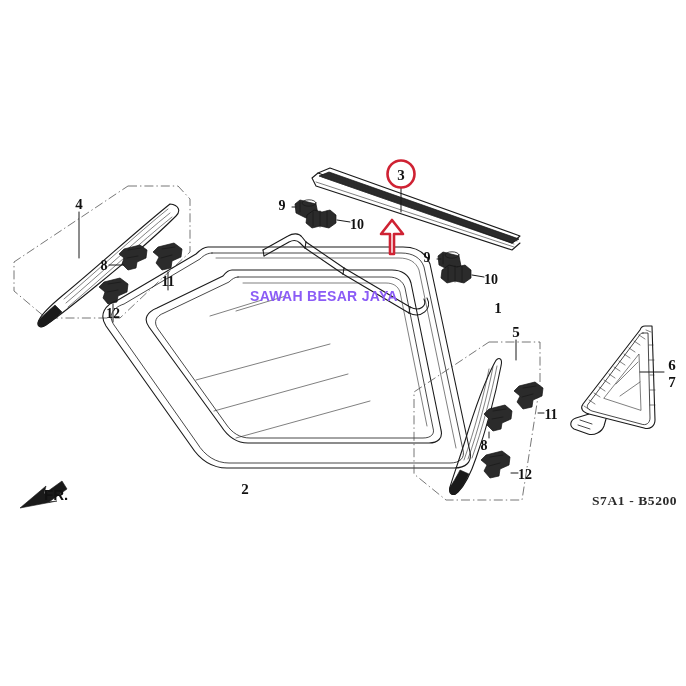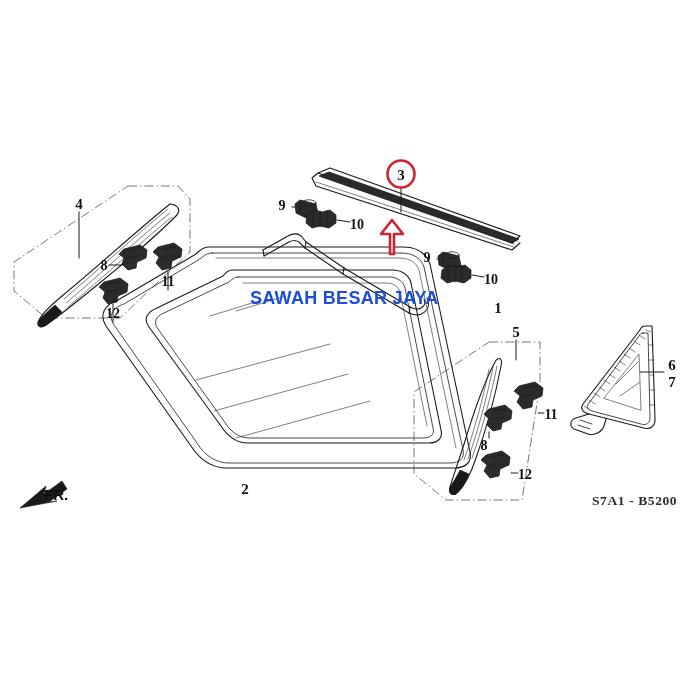--- a/index.html
+++ b/index.html
@@ -14,21 +14,21 @@
   .dashdot{fill:none;stroke:#4a4a4a;stroke-width:0.75;stroke-dasharray:9 3 1.4 3;stroke-linecap:butt;}
   .solidfill{fill:#1a1a1a;stroke:#1a1a1a;stroke-width:0.6;}
   .darkfill{fill:#2b2b2b;stroke:#111;stroke-width:0.7;}
   .numtxt{font-family:"Liberation Serif",serif;font-size:15px;font-weight:700;fill:#111;}
   .numtxt-sm{font-family:"Liberation Serif",serif;font-size:14px;font-weight:700;fill:#111;}
   .codetxt{font-family:"Liberation Serif",serif;font-size:13.5px;font-weight:700;fill:#2b2b2b;letter-spacing:0.6px;}
   .frtxt{font-family:"Liberation Sans",sans-serif;font-size:15px;font-weight:700;fill:#111;}
   .hl-circle{fill:#ffffff;stroke:#cf2233;stroke-width:2.6;}
   .hl-arrow{fill:#ffffff;stroke:#cf2233;stroke-width:2.6;stroke-linejoin:round;}
   .wm{position:absolute;left:250px;top:288px;font-family:"Liberation Sans",sans-serif;
-      font-size:18px;font-weight:700;color:#1d4ed8;letter-spacing:0.3px;white-space:nowrap;}
+      font-size:14px;font-weight:700;color:#8b5cf6;letter-spacing:0.3px;white-space:nowrap;}
 </style>
 </head>
 <body>
 
 <div id="stage">
 <svg width="686" height="686" viewBox="0 0 686 686" xmlns="http://www.w3.org/2000/svg">
 
   <g>
     <path class="dashdot" d="M128,186 L178,186 L190,199 L190,252 L120,318 L46,318 L14,291 L14,262 Z"></path>
   </g>

